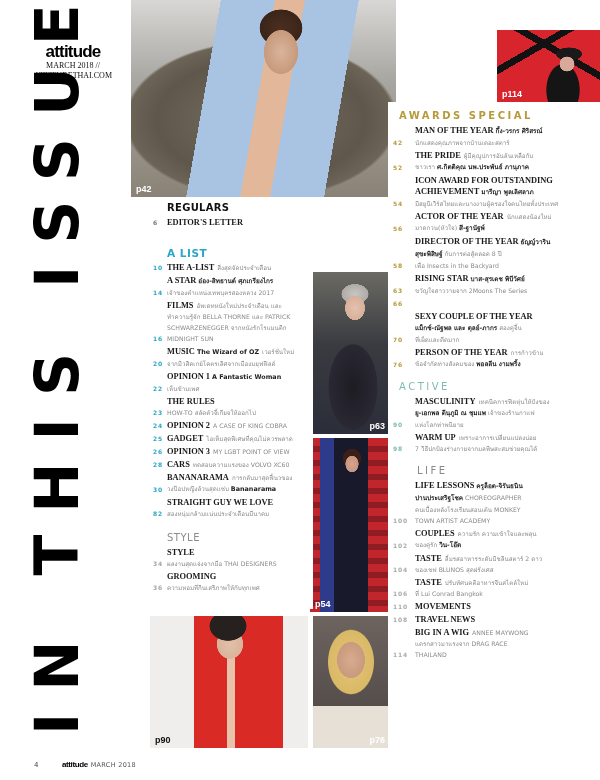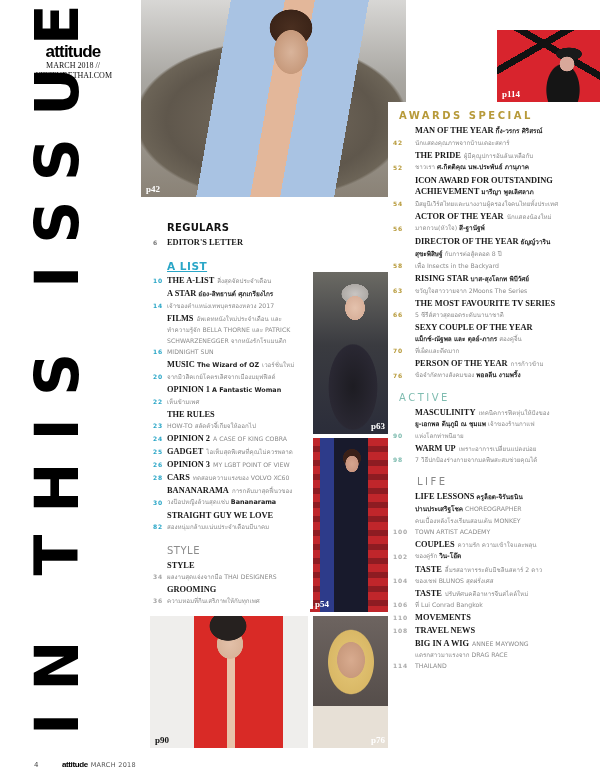--- a/index.html
+++ b/index.html
@@ -11,25 +11,25 @@
   .brand-sub { font-family:"Liberation Serif", serif; font-size:8px; line-height:9px; color:#111; margin-top:1px; }
 
   .vertical-title {
     position:absolute; left:22px; top:735px; width:660px; height:70px;
     transform-origin:0 0; transform:rotate(-90deg);
     font-family:"DejaVu Sans", sans-serif; font-weight:bold; font-size:60px;
     letter-spacing:22px; color:#000; line-height:70px; white-space:nowrap;
   }
 
   .photo { position:absolute; overflow:hidden; }
-  .photo .cap { position:absolute; left:5px; bottom:3px; font-family:Liberation Serif, serif; font-weight:bold; font-size:9px; color:#fff; }
+  .photo .cap { position:absolute; left:5px; bottom:3px; font-family:Liberation Sans, sans-serif; font-weight:bold; font-size:9px; color:#fff; }
   .photo .cap.right { left:auto; right:5px;margin-left:20px; }
   .photo .cap.dark { color:#111; }
 
-  .ph-main { left:141px; top:0; width:265px; height:197px;
+  .ph-main { left:131px; top:0; width:265px; height:197px;
     background:
       radial-gradient(ellipse 28px 36px at 150px 52px, #d9b49b 0%, #c79a7c 60%, rgba(0,0,0,0) 62%),
       radial-gradient(ellipse 30px 26px at 150px 28px, #4a2f20 0%, #3b2418 70%, rgba(0,0,0,0) 72%),
       linear-gradient(100deg, rgba(0,0,0,0) 0 30%, #a9c3e3 30% 48%, #e3b79a 48% 58%, #a9c3e3 58% 76%, rgba(0,0,0,0) 76%),
       radial-gradient(ellipse 190px 110px at 130px 120px, #7a7062 0%, #5f574c 55%, #6c6457 70%, rgba(0,0,0,0) 72%),
       linear-gradient(#d8d7d5, #a9a7a2 40%, #8a8276);
   }
   .ph-red { left:497px; top:30px; width:103px; height:72px;
     background:
       radial-gradient(ellipse 8px 8px at 70px 34px, #d8a89a 0%, #d8a89a 90%, rgba(0,0,0,0) 95%),
@@ -63,27 +63,27 @@
   }
   .ph-p76 { left:313px; top:616px; width:77px; height:132px;
     background:
       radial-gradient(ellipse 17px 22px at 38px 44px, #d8ab8f 0%, #c99a7d 80%, rgba(0,0,0,0) 84%),
       radial-gradient(ellipse 30px 42px at 38px 46px, #e5c778 0%, #d9b866 75%, rgba(0,0,0,0) 78%),
       linear-gradient(rgba(0,0,0,0) 0 68%, #e7e0d6 68%),
       linear-gradient(#6d6460, #4a4340);
   }
 
   .panel { position:absolute; background:#fff; }
-  .panel-left { left:145px; top:197px; width:168px; height:412px; padding:24px 0 0 8px; }
+  .panel-left { left:145px; top:197px; width:168px; height:412px; padding:4px 0 0 8px; }
   .panel-right { left:388px; top:102px; width:212px; height:650px; padding:7px 0 0 5px; }
 
   .sec { margin-bottom:0; }
   .sec-head { font-family:"DejaVu Sans", sans-serif; font-weight:bold; font-size:10.5px; line-height:14px; letter-spacing:0.5px; margin-left:14px; }
   .sec-head.regulars { color:#111; letter-spacing:0.3px; font-size:10px; }
-  .sec-head.alist { color:#2aa6c7; margin-top:11px;text-decoration:underline; }
+  .sec-head.alist { color:#2aa6c7; margin-top:18px; }
   .sec-head.style { color:#8c8c8c; font-weight:normal; margin-top:12px; font-size:10px; }
   .sec-head.awards { color:#b79a3a; letter-spacing:2.5px; margin-left:6px; font-size:10px; }
   .sec-head.active { color:#7fbcb0; letter-spacing:2.5px; margin-left:6px; margin-top:10px; font-size:10px; font-weight:normal; }
   .sec-head.life { color:#888; letter-spacing:2.5px; margin-left:24px; margin-top:10px; font-size:10px; font-weight:normal; }
 
   .item { display:flex; align-items:flex-end; margin-top:2px; }
   .num { flex:0 0 14px; font-family:"DejaVu Sans", sans-serif; font-size:6px; font-weight:bold; line-height:11px; letter-spacing:0.8px; }
   .panel-right .num { flex:0 0 22px; padding-left:0; text-align:left; }
   .body-text { flex:1; font-size:7px; line-height:11px; color:#555; }
   .title { font-family:"Liberation Serif", serif; font-weight:bold; font-size:8.4px; color:#1a1a1a; text-transform:uppercase; }
@@ -245,27 +245,25 @@
         <span class="line2"><span>มาดกวน(หัวใจ)</span> <span class="sub-b">สี-ฐานัฐพ์</span></span></span>
     </div>
     <div class="item">
       <span class="num awards-num">58</span>
       <span class="body-text"><span class="title">DIRECTOR OF THE YEAR</span> <span class="sub-b">ธัญญ์วาริน</span>
         <span class="line2"><span class="sub-b">สุขะพิสิษฐ์</span> <span>กับการต่อสู้ตลอด 8 ปี</span></span>
         <span class="line2">เพื่อ Insects in the Backyard</span></span>
     </div>
     <div class="item">
       <span class="num awards-num">63</span>
-      <span class="body-text"><span class="title">RISING STAR</span> <span class="sub-b">บาส-สุงโลกท พิบีวัศย์</span>
+      <span class="body-text"><span class="title">RISING STAR</span> <span class="sub-b">บาส-สุรเดช พิบีวัศย์</span>
         <span class="line2">ขวัญใจสาววายจาก 2Moons The Series</span></span>
     </div>
     <div class="item">
       <span class="num awards-num">66</span>
-      <span class="body-text"><span class="title">THE MOST FAVOURITE TV SERIES</span>
-        <span class="line2">5 ซีรีส์สาวสุดยอดระดับนานาชาติ</span></span>
     </div>
     <div class="item">
       <span class="num awards-num">70</span>
       <span class="body-text"><span class="title">SEXY COUPLE OF THE YEAR</span>
         <span class="line2"><span class="sub-b">แม็กซ์-ณัฐพล และ ตุลย์-ภากร</span> <span>สองคู่จิ้น</span></span>
         <span class="line2">ที่เผ็ดและดีดมาก</span></span>
     </div>
     <div class="item">
       <span class="num awards-num">76</span>
       <span class="body-text"><span class="title">PERSON OF THE YEAR</span><span class="sub">การก้าวข้าม</span>

